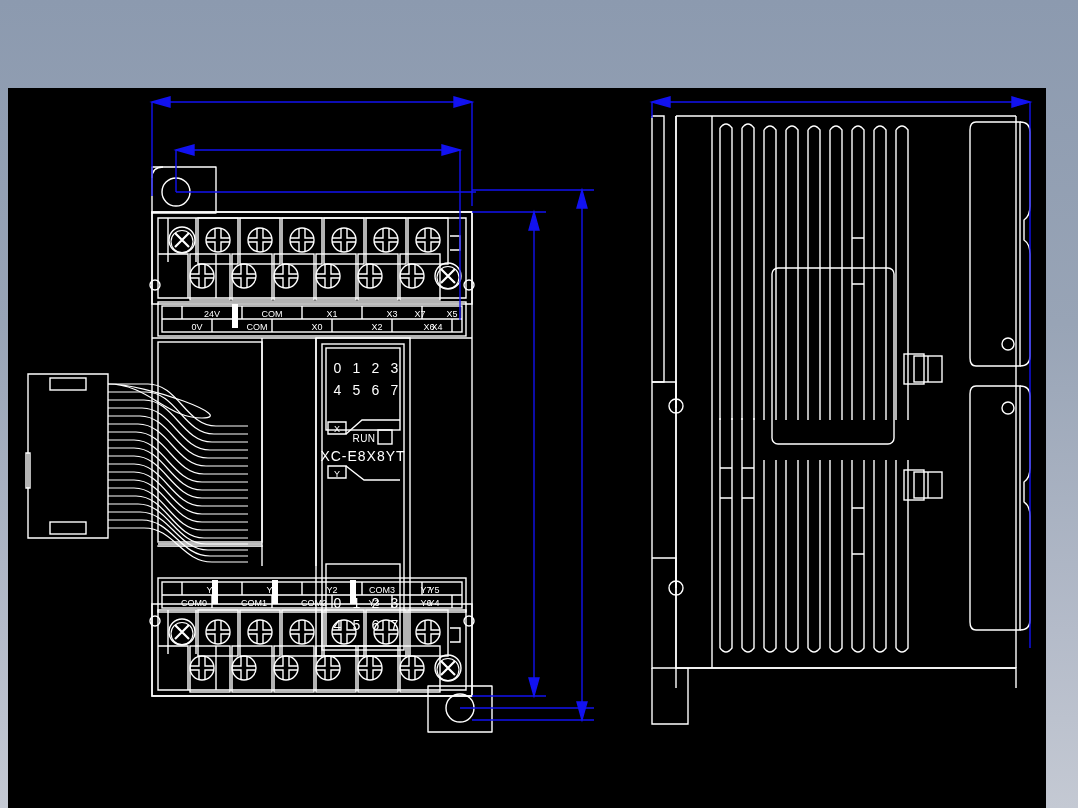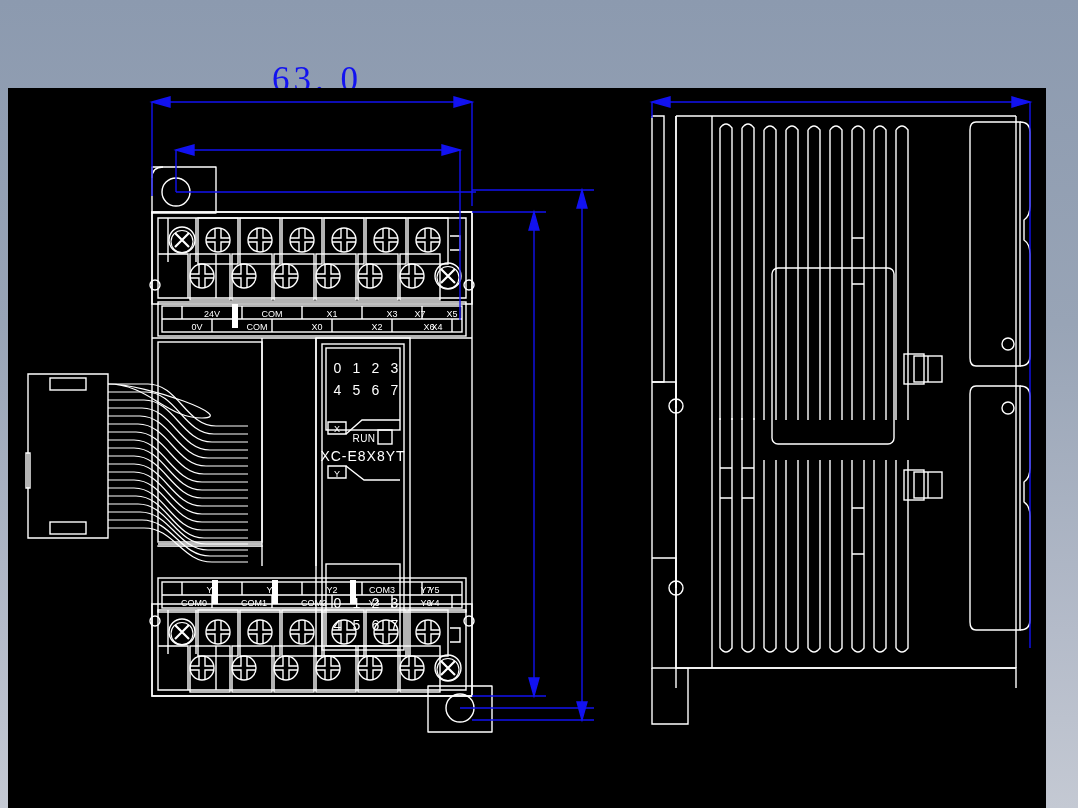--- a/index.html
+++ b/index.html
@@ -19,21 +19,20 @@
     font-size:35px;letter-spacing:4px;white-space:nowrap;
     user-select:none;
   }
   .dimtext.vert{transform-origin:0 0;}
 </style>
 </head>
 <body>
 
 <div id="root">
 
-  <div class="dimtext" style="left:272px;top:60px;">63. 0</div>
 
   <div class="dimtext" style="left:268px;top:107px;">55. 0</div>
 
 
   <div class="dimtext vert" style="left:518px;top:500px;transform:rotate(-90deg);">94. 0</div>
 
   <div class="dimtext vert" style="left:566px;top:510px;transform:rotate(-90deg);">102. 0</div>
 
   <div id="canvas">
     <svg width="1030" height="656" viewBox="0 0 1030 656">

